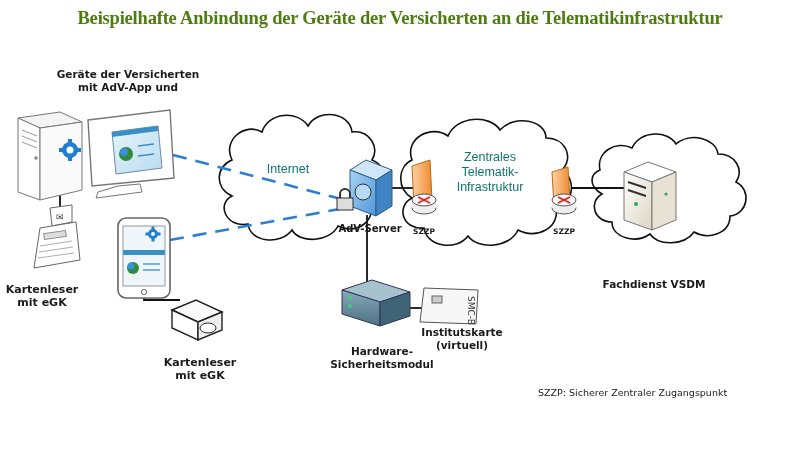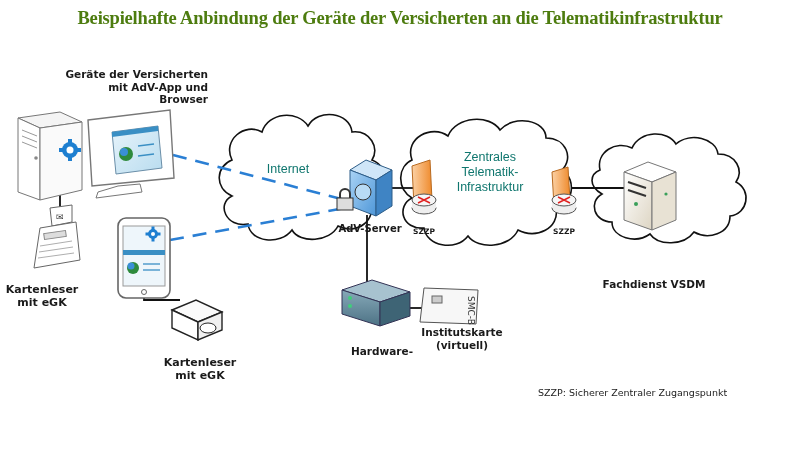--- a/index.html
+++ b/index.html
@@ -179,24 +179,23 @@
     <circle cx="350" cy="306" r="2" fill="#3fcf7a"></circle>
   </g>
 
   <g>
     <polygon points="424,288 478,290 476,324 420,322" fill="#f7f7f7" stroke="#555"></polygon>
     <rect x="432" y="296" width="10" height="7" fill="#ccc" stroke="#666"></rect>
     <text x="468" y="296" font-size="9" font-family="DejaVu Sans, sans-serif" fill="#333" transform="rotate(90 468 296)">SMC-B</text>
   </g>
 </svg>
 
-<div class="lbl" style="left:48px;top:68px;width:160px;font-size:10.5px;text-align:right;">
+<div class="lbl" style="left:48px;top:68px;width:160px;font-size:10.5px;">
   <div>Geräte der Versicherten</div>
   <div>mit AdV-App und</div>
-  <div>Browser</div>
 </div>
 <div class="lbl" style="left:2px;top:283px;width:80px;font-size:11px;">
   <div>Kartenleser</div>
   <div>mit eGK</div>
 </div>
 <div class="lbl" style="left:160px;top:356px;width:80px;font-size:11px;">
   <div>Kartenleser</div>
   <div>mit eGK</div>
 </div>
 <div class="cloudlbl" style="left:258px;top:162px;width:60px;font-size:12.5px;">Internet</div>
@@ -204,18 +203,19 @@
 <div class="lbl" style="left:405px;top:227px;width:38px;font-size:7.5px;">SZZP</div>
 <div class="cloudlbl" style="left:440px;top:150px;width:100px;font-size:12.5px;">
   <div>Zentrales</div>
   <div>Telematik-</div>
   <div>Infrastruktur</div>
 </div>
 <div class="lbl" style="left:545px;top:227px;width:38px;font-size:7.5px;">SZZP</div>
 <div class="lbl" style="left:594px;top:238px;width:120px;font-size:10.5px;margin-top:40px;">Fachdienst VSDM</div>
 <div class="lbl" style="left:322px;top:345px;width:120px;font-size:10.5px;">
   <div>Hardware-</div>
+  <div>Sicherheitsmodul</div>
 </div>
 <div class="lbl" style="left:412px;top:326px;width:100px;font-size:10.5px;">
   <div>Institutskarte</div>
   <div>(virtuell)</div>
 </div>
 <div class="legend">SZZP: Sicherer Zentraler Zugangspunkt</div>
 
 </body></html>

